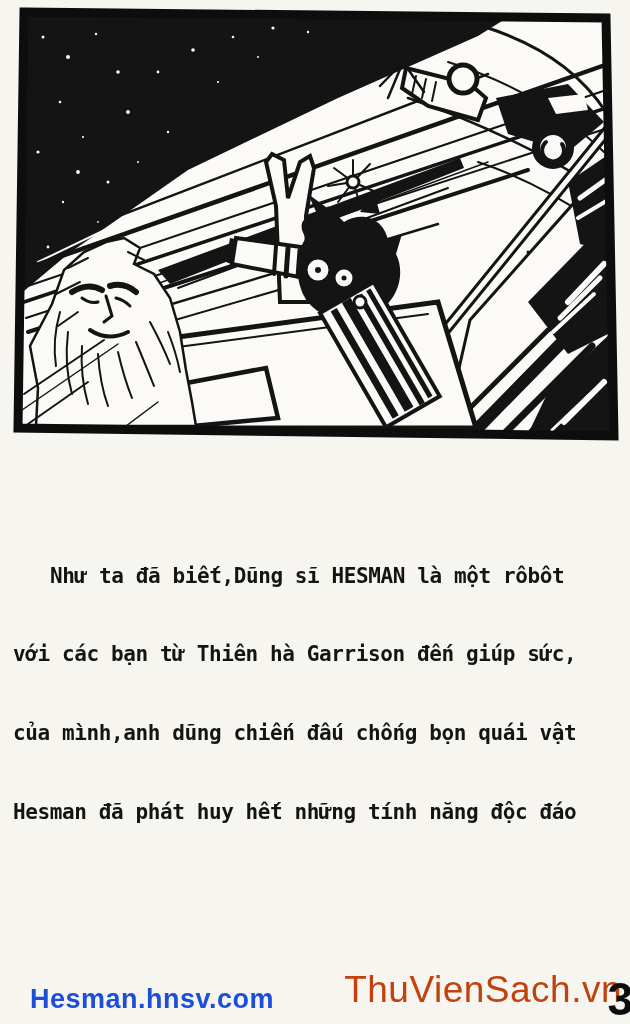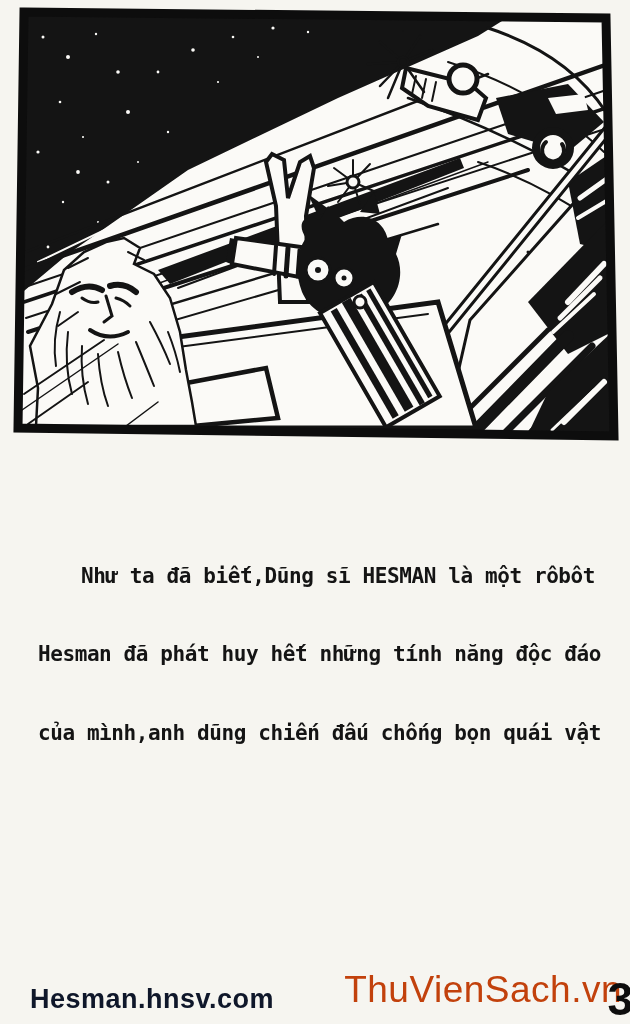--- a/index.html
+++ b/index.html
@@ -1,25 +1,25 @@
 <!DOCTYPE html>
 <html><head>
 <meta charset="utf-8">
 <style>
   html,body{margin:0;padding:0;}
   body{width:630px;height:1024px;overflow:hidden;background:#e9e8e4;}
   .page{position:relative;width:630px;height:1024px;background:#f6f5f0;overflow:hidden;
-        font-family:"DejaVu Sans Mono","Liberation Mono",monospace;color:#141414;text-align:center;}
+        font-family:"DejaVu Sans Mono","Liberation Mono",monospace;color:#141414;}
   .panel{position:absolute;left:8px;top:2px;width:612px;height:444px;}
   .story{position:absolute;left:0;top:458px;width:630px;padding:0 4px 0 13px;box-sizing:border-box;
          font-weight:700;font-size:21px;line-height:26.2px;white-space:pre;letter-spacing:-0.4px;}
   .story .line{height:26.2px;overflow:visible;}
   .story .indent{text-indent:37px;}
   .footer-site{position:absolute;left:30px;top:984px;font-family:"Liberation Sans",sans-serif;
-               font-weight:700;font-size:27px;color:#0f172a;letter-spacing:0.5px;}
+               font-weight:700;font-size:27px;color:#1d4ed8;letter-spacing:0.5px;}
   .footer-watermark{position:absolute;right:8px;top:969px;font-family:Liberation Sans, sans-serif;
                font-weight:400;font-size:37px;color:#c2410c;letter-spacing:0.5px;}
   .footer-pagenum{position:absolute;right:-3px;top:972px;font-family:"Liberation Sans",sans-serif;
                font-weight:800;font-size:46px;color:#0d0d0d;}
 </style>
 </head>
 <body>
 
 <div class="page">
 
@@ -212,22 +212,23 @@
           <circle cx="420" cy="430" r="2"></circle>
       </g>
     </g>
 
     <polygon points="16,10 598,16 606,434 10,426" fill="none" stroke="#0d0d0d" stroke-width="9"></polygon>
   </svg>
 
   <div class="story">
     <div class="para">
       <div class="line indent">Như ta đã biết,Dũng sĩ HESMAN là một rôbôt</div>
+      <div class="line">với các bạn từ Thiên hà Garrison đến giúp sức,</div>
+      <div class="line">của mình,anh dũng chiến đấu chống bọn quái vật</div>
       <div class="line">Hesman đã phát huy hết những tính năng độc đáo</div>
-      <div class="line">của mình,anh dũng chiến đấu chống bọn quái vật</div>
       
       
     </div>
     
   </div>
 
   <div class="footer-watermark">ThuVienSach.vn</div>
   <div class="footer-site">Hesman.hnsv.com</div>
   <div class="footer-pagenum">3</div>
 

